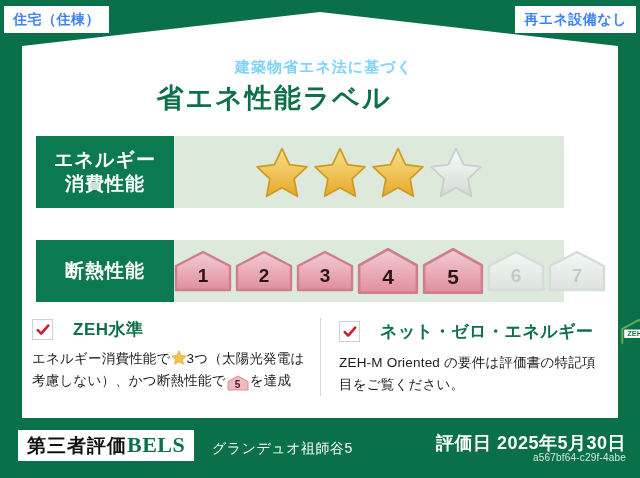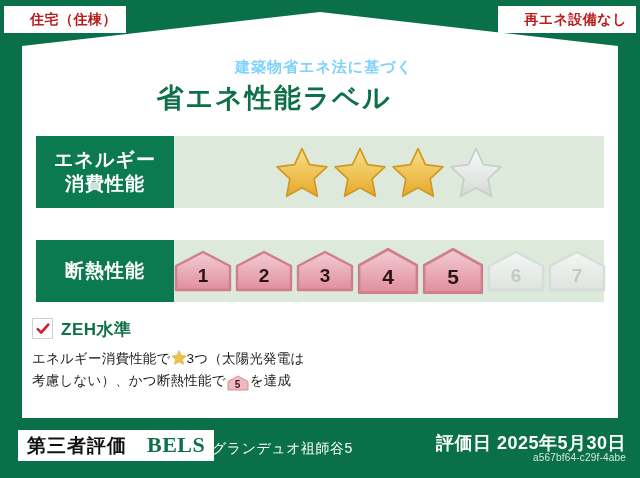--- a/index.html
+++ b/index.html
@@ -26,25 +26,25 @@
     height: 406px;
     background: #ffffff;
     clip-path: polygon(0% 8.4%, 50% 0%, 100% 8.4%, 100% 100%, 0% 100%);
   }
 
   
   .corner-tag {
     position: absolute;
     top: 6px;
     background: #ffffff;
-    color: #b91c1c;
+    color: #3b82f6;
     font-size: 14px;
     font-weight: bold;
     letter-spacing: 0.5px;
-    padding: 6px 9px 7px 26px;
+    padding: 6px 9px 7px 9px;
     line-height: 1;
     white-space: nowrap;
   }
   .corner-tag.left  { left: 4px; }
   .corner-tag.right { right: 4px; }
 
   
   .title-sub {
     position: absolute;
     top: 58px;
@@ -65,21 +65,21 @@
     color: #0d7048;
     font-size: 27px;
     font-weight: bold;
     letter-spacing: 2px;
   }
 
   
   .perf-row {
     position: absolute;
     left: 36px;
-    width: 568px;
+    width: 528px;
     height: 72px;
     background: #dde9da;
     display: flex;
     align-items: stretch;
   }
   .perf-row.energy    { top: 136px; }
   .perf-row.insulation{ top: 240px; height: 62px; }
 
   .perf-name {
     width: 138px;
@@ -141,22 +141,22 @@
     top: 318px;
     left: 22px;
     width: 596px;
     display: flex;
   }
   .crit-col { width: 50%; box-sizing: border-box; padding: 0 12px 0 10px; }
   .crit-col.right { border-left: 1px solid #d8d8d8; padding-left: 18px; }
 
   .crit-head {
     display: flex;
-    align-items: flex-start;
-    gap: 8px;
+    align-items: center;
+    gap: 20px;
     margin-bottom: 7px;
   }
   .checkbox {
     width: 19px;
     height: 19px;
     border: 1px solid #c9d6cd;
     background: #ffffff;
     flex: none;
     display: flex;
     align-items: center;
@@ -216,21 +216,21 @@
     height: 60px;
   }
   .bels-box {
     position: absolute;
     left: 18px;
     top: 12px;
     background: #ffffff;
     padding: 4px 9px 5px 9px;
     display: flex;
     align-items: center;
-    gap: 20px;
+    gap: 0;
     line-height: 1;
   }
   .bels-label {
     font-size: 19px;
     font-weight: bold;
     color: #111111;
     letter-spacing: 1px;
   }
   .bels-word {
     font-size: 22px;
@@ -428,20 +428,42 @@
       </div>
       <div class="crit-body">
         <span>エネルギー消費性能で</span><svg class="inline-star" viewBox="0 0 24 23">
             <polygon points="12,1 15.3,8.3 23,9.2 17.3,14.4 18.9,22 12,18.2 5.1,22 6.7,14.4 1,9.2 8.7,8.3" fill="#f0c14b" stroke="#d9a82f" stroke-width="1"></polygon>
           </svg><span>3つ（太陽光発電</span><span>は考慮しない）、かつ断熱性能で</span><span class="inline-house"><svg viewBox="0 0 44 32">
               <polygon points="2,30 2,13 22,2 42,13 42,30" fill="#efb9c2" stroke="#d98c9b" stroke-width="2"></polygon>
             </svg><b>5</b></span><span>を達成</span>
       </div>
     </div>
 
+    <div class="crit-col right">
+      <div class="crit-head">
+        <div class="checkbox">
+          <svg viewBox="0 0 14 14">
+            <path d="M1.8 7.2 L5.2 10.6 L12.2 2.6" fill="none" stroke="#cc2030" stroke-width="2.6" stroke-linecap="round" stroke-linejoin="round"></path>
+          </svg>
+        </div>
+        <div class="crit-title">ネット・ゼロ・エネルギー</div>
+        <div class="zehm-logo">
+          <svg class="zehm-mark" viewBox="0 0 64 42">
+            <path d="M6 40 L6 17 L32 3 L58 17 L58 40" fill="none" stroke="#6aa84f" stroke-width="3.2" stroke-linejoin="round"></path>
+            <rect x="9" y="18" width="46" height="13" fill="#ffffff"></rect>
+            <text x="32" y="28.5" text-anchor="middle" font-family="Liberation Sans, sans-serif" font-size="11.5" font-weight="bold" fill="#1f7a4d">ZEH-M</text>
+          </svg>
+          <div class="zehm-cap">
+            <div>ZEH-M</div>
+            <div>Oriented</div>
+          </div>
+        </div>
+      </div>
+      <div class="crit-body">ZEH-M Oriented  の要件は評価書の特記項目をご覧ください。</div>
+    </div>
 
   </div>
 
   <div class="footer">
     <div class="bels-box">
       <span class="bels-label">第三者評価</span>
       <span class="bels-word">BELS</span>
     </div>
     <div class="prop-name">グランデュオ祖師谷5</div>
     <div class="eval-date">

